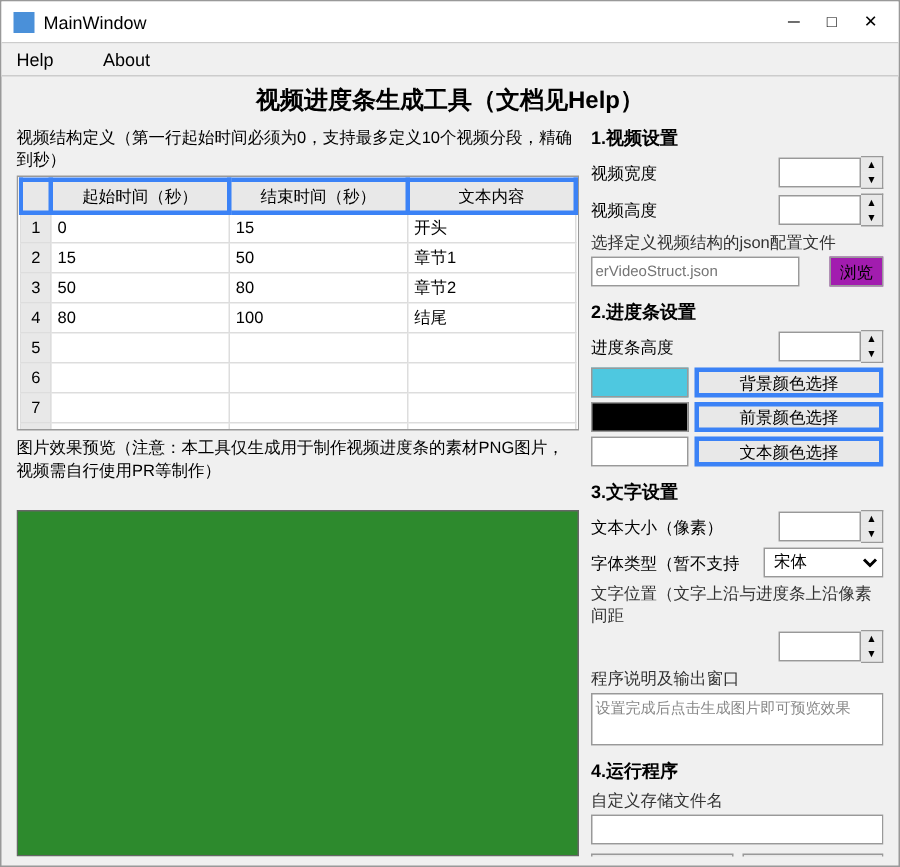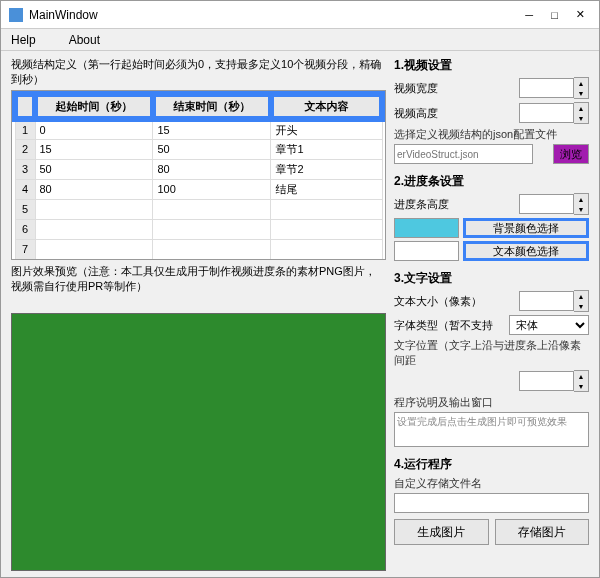--- a/index.html
+++ b/index.html
@@ -103,24 +103,24 @@
     }
     table {
       width: 100%;
       border-collapse: collapse;
       font-size: 11px;
     }
     table thead {
       background: #e8e8e8;
     }
     table thead th {
-      border: 6px solid #3b82f6;
+      border: 3px solid #3b82f6;
       padding: 2px 4px;
       text-align: center;
-      font-weight: bold;
+      font-weight: normal;
     }
     table tbody td {
       border: 1px solid #ddd;
       padding: 1px 4px;
       height: 20px;
     }
     table tbody td:first-child {
       text-align: center;
       background: #e8e8e8;
       width: 20px;
@@ -293,20 +293,21 @@
     <span style="padding:0 6px;cursor:pointer;font-size:11px">□</span>
     <span style="padding:0 6px;cursor:pointer;font-size:11px">✕</span>
   </div>
 
   <div class="menu-bar">
     <span class="menu-item">Help</span>
     <span class="menu-item">About</span>
   </div>
 
   <div class="main-content">
+    <div class="page-title">视频进度条生成工具（文档见Help）</div>
 
     <div class="content-area">
 
       <div class="left-panel">
         <div class="video-struct-label">视频结构定义（第一行起始时间必须为0，支持最多定义10个视频分段，精确到秒）</div>
 
         <div class="table-container">
           <table>
             <thead>
               <tr>
@@ -417,20 +418,24 @@
                 <button class="spinner-btn">▲</button>
                 <button class="spinner-btn">▼</button>
               </div>
             </div>
           </div>
           <div class="color-row">
             <div class="color-preview" style="background:#4ec8e0;"></div>
             <button class="color-btn">背景颜色选择</button>
           </div>
           <div class="color-row">
+            <div class="color-preview" style="background:#000000;"></div>
+            <button class="color-btn">前景颜色选择</button>
+          </div>
+          <div class="color-row">
             <div class="color-preview" style="background:#fff;"></div>
             <button class="color-btn">文本颜色选择</button>
           </div>
         </div>
 
         <div class="right-section">
           <div class="section-title">3.文字设置</div>
           <div class="form-row">
             <span class="form-label">文本大小（像素）</span>
             <div style="flex:1"></div>

